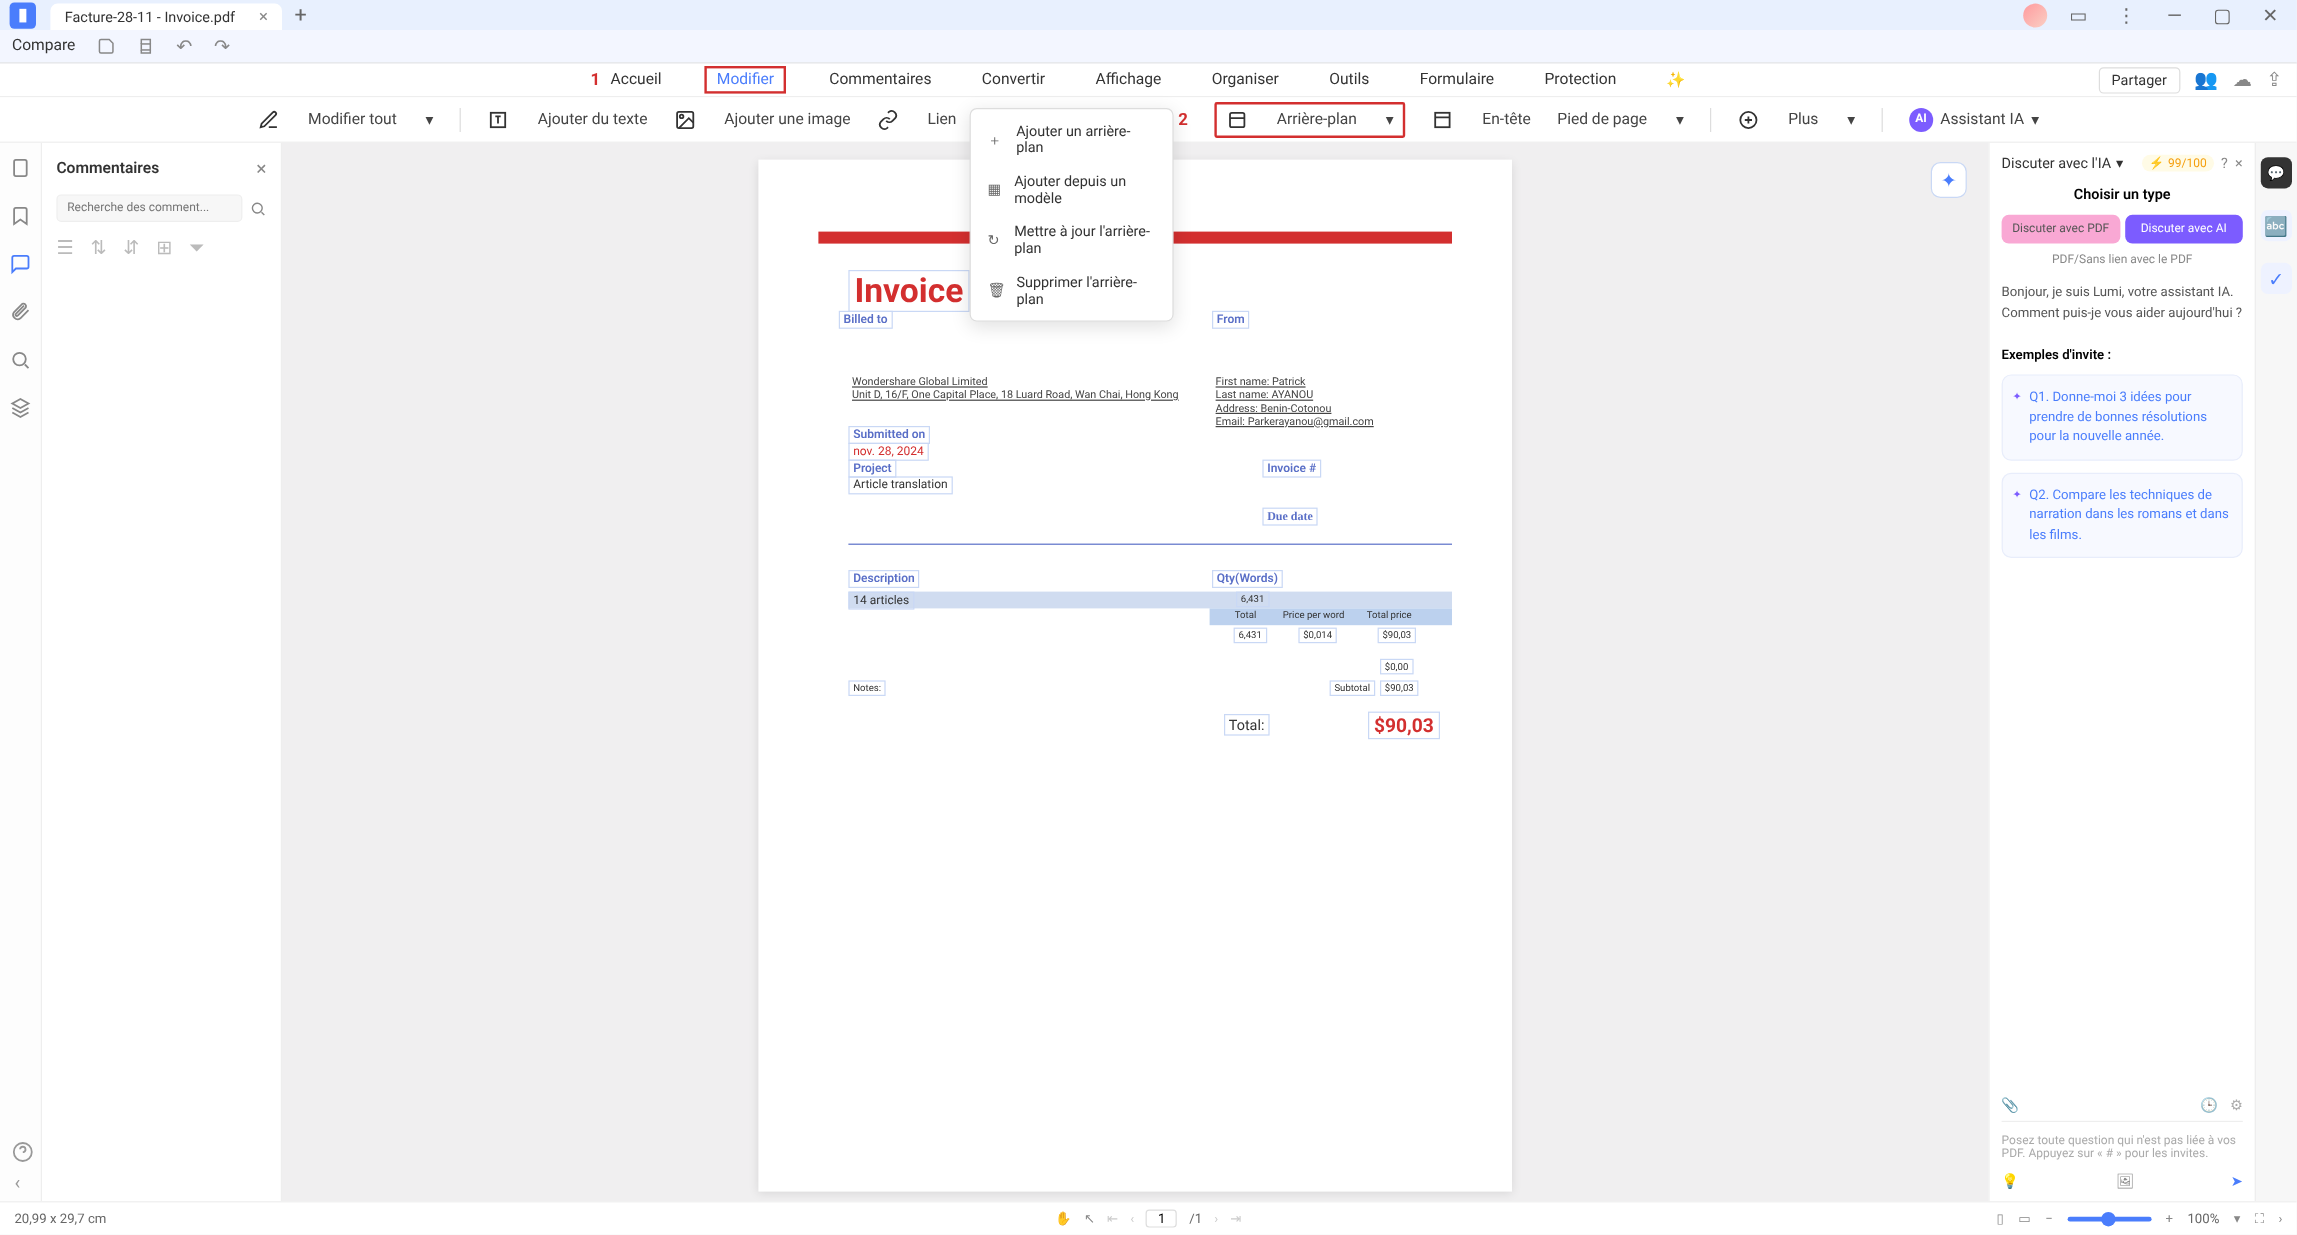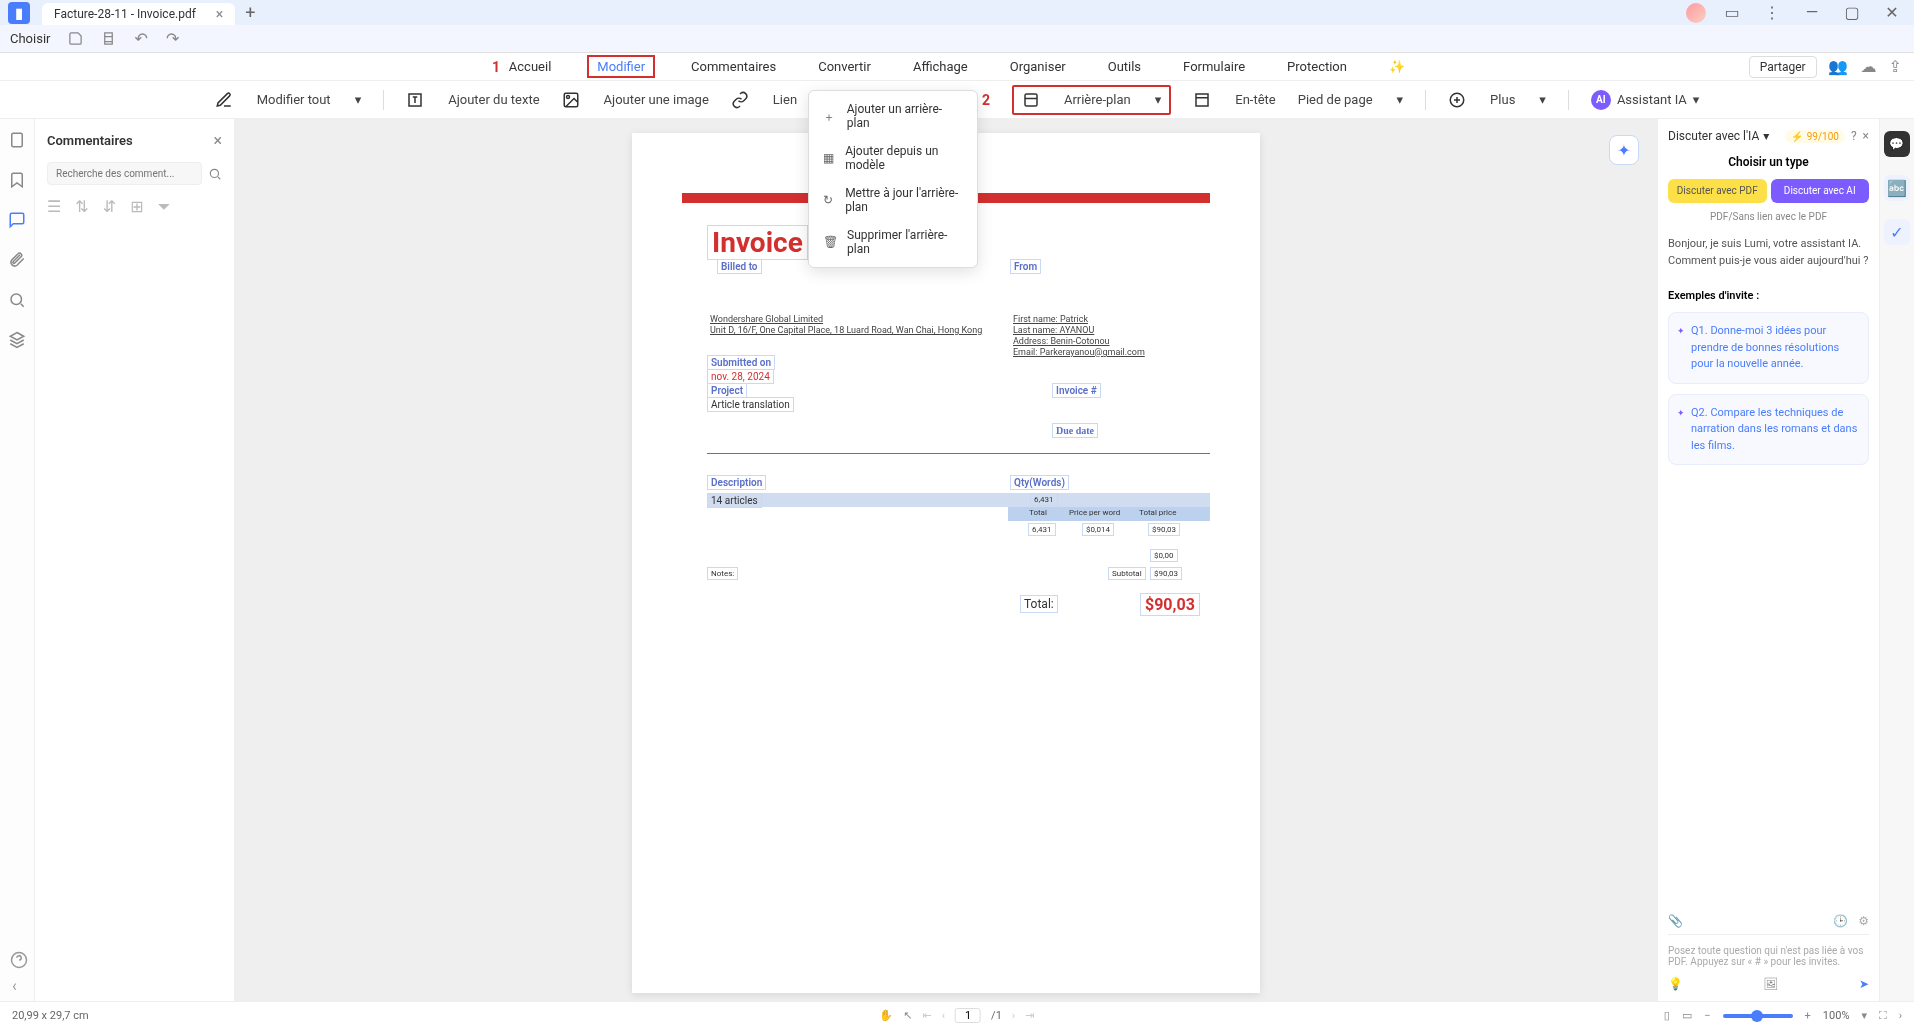--- a/index.html
+++ b/index.html
@@ -74,21 +74,21 @@
 .total-val { position: absolute; font-size: 16px; font-weight: bold; color: #d32f2f; border: 1px solid #c9d8f5; padding: 1px 4px; }
 .floating-ai { position: absolute; top: 16px; right: 18px; width: 30px; height: 30px; background: #fff; border: 1px solid #c9d8f5; border-radius: 8px; display: flex; align-items: center; justify-content: center; color: #4a7dfc; cursor: pointer; }
 
 
 .aipanel { width: 222px; background: #fff; border-left: 1px solid #eee; display: flex; flex-direction: column; padding: 10px; font-size: 12px; }
 .ai-head { display: flex; align-items: center; justify-content: space-between; margin-bottom: 12px; }
 .ai-head-left { display: flex; align-items: center; gap: 4px; font-size: 12px; color: #333; }
 .ai-badge2 { background: #fffbe6; color: #f59e0b; padding: 1px 6px; border-radius: 8px; font-size: 10px; display: flex; align-items: center; gap: 3px; }
 .ai-subtitle { text-align: center; font-weight: 600; margin-bottom: 10px; }
 .ai-tabs { display: flex; gap: 4px; margin-bottom: 8px; }
-.ai-tab { flex: 1; text-align: center; padding: 6px 4px; border-radius: 6px; font-size: 10px; line-height: 1.2; cursor: pointer; background: #fde047; color: #555; }
+.ai-tab { flex: 1; text-align: center; padding: 6px 4px; border-radius: 6px; font-size: 10px; line-height: 1.2; cursor: pointer; background: #f9a8d4; color: #555; }
 .ai-tab.active { background: #7c5cff; color: #fff; }
 .ai-sub2 { text-align: center; font-size: 10px; color: #888; margin-bottom: 14px; }
 .ai-welcome { font-size: 11px; color: #555; line-height: 1.5; margin-bottom: 20px; }
 .ai-examples-title { font-size: 11px; font-weight: 600; margin-bottom: 10px; }
 .ai-example { border: 1px solid #e8edfb; background: #f7f9ff; border-radius: 8px; padding: 10px 10px 10px 22px; font-size: 11px; color: #4a7dfc; line-height: 1.5; margin-bottom: 10px; position: relative; cursor: pointer; }
 .ai-example::before { content: "✦"; position: absolute; left: 8px; top: 12px; color: #7c5cff; font-size: 9px; }
 .ai-footer { margin-top: auto; }
 .ai-input-hint { font-size: 10px; color: #aaa; margin-bottom: 10px; border-top: 1px solid #eee; padding-top: 10px; }
 .ai-actions { display: flex; justify-content: space-between; align-items: center; }
 .ai-actions .send { color: #4a7dfc; cursor: pointer; }
@@ -126,21 +126,21 @@
     <div class="avatar"></div>
     <span class="winbtn">▭</span>
     <span class="winbtn">⋮</span>
     <span class="winbtn">—</span>
     <span class="winbtn">▢</span>
     <span class="winbtn">✕</span>
   </div>
 </div>
 
 <div class="filerow">
-  <span class="label">Choisir</span>
+  <span class="label">Compare</span>
   <span class="icon-btn-s">
       <svg width="15" height="15" viewBox="0 0 24 24" fill="none" stroke="currentColor" stroke-width="2">
         <path d="M19 21H5a2 2 0 01-2-2V5a2 2 0 012-2h11l5 5v11a2 2 0 01-2 2z"></path>
       </svg>
     </span>
   <span class="icon-btn-s">
       <svg width="15" height="15" viewBox="0 0 24 24" fill="none" stroke="currentColor" stroke-width="2">
         <rect x="6" y="9" width="12" height="8"></rect>
         <path d="M6 9V3h12v6M6 17v4h12v-4"></path>
       </svg>
@@ -322,21 +322,21 @@
       <span>⏷</span>
     </div>
   </div>
 
   <div class="docarea">
     <div class="floating-ai">✦</div>
     <div class="page">
       <div class="redbar"></div>
       <div class="inv-title">Invoice</div>
 
-      <div class="fld lbl" style="top:126px;left:85px;">Billed to</div>
+      <div class="fld lbl" style="top:126px;left:67px;">Billed to</div>
       <div class="fld underl" style="top:140px;left:75px;border:none;font-size:9px;">Wondershare Global Limited</div>
       <div class="fld underl" style="top:151px;left:75px;border:none;font-size:9px;">Unit D, 16/F, One Capital Place, 18 Luard Road, Wan Chai, Hong Kong</div>
 
       <div class="fld lbl" style="top:126px;left:378px;">From</div>
       <div class="fld underl" style="top:140px;left:378px;border:none;font-size:9px;">First name: Patrick</div>
       <div class="fld underl" style="top:151px;left:378px;border:none;font-size:9px;">Last name: AYANOU</div>
       <div class="fld underl" style="top:162px;left:378px;border:none;font-size:9px;">Address: Benin-Cotonou</div>
       <div class="fld underl" style="top:173px;left:378px;border:none;font-size:9px;">Email: Parkerayanou@gmail.com</div>
 
       <div class="fld lbl" style="top:222px;left:75px;">Submitted on</div>

